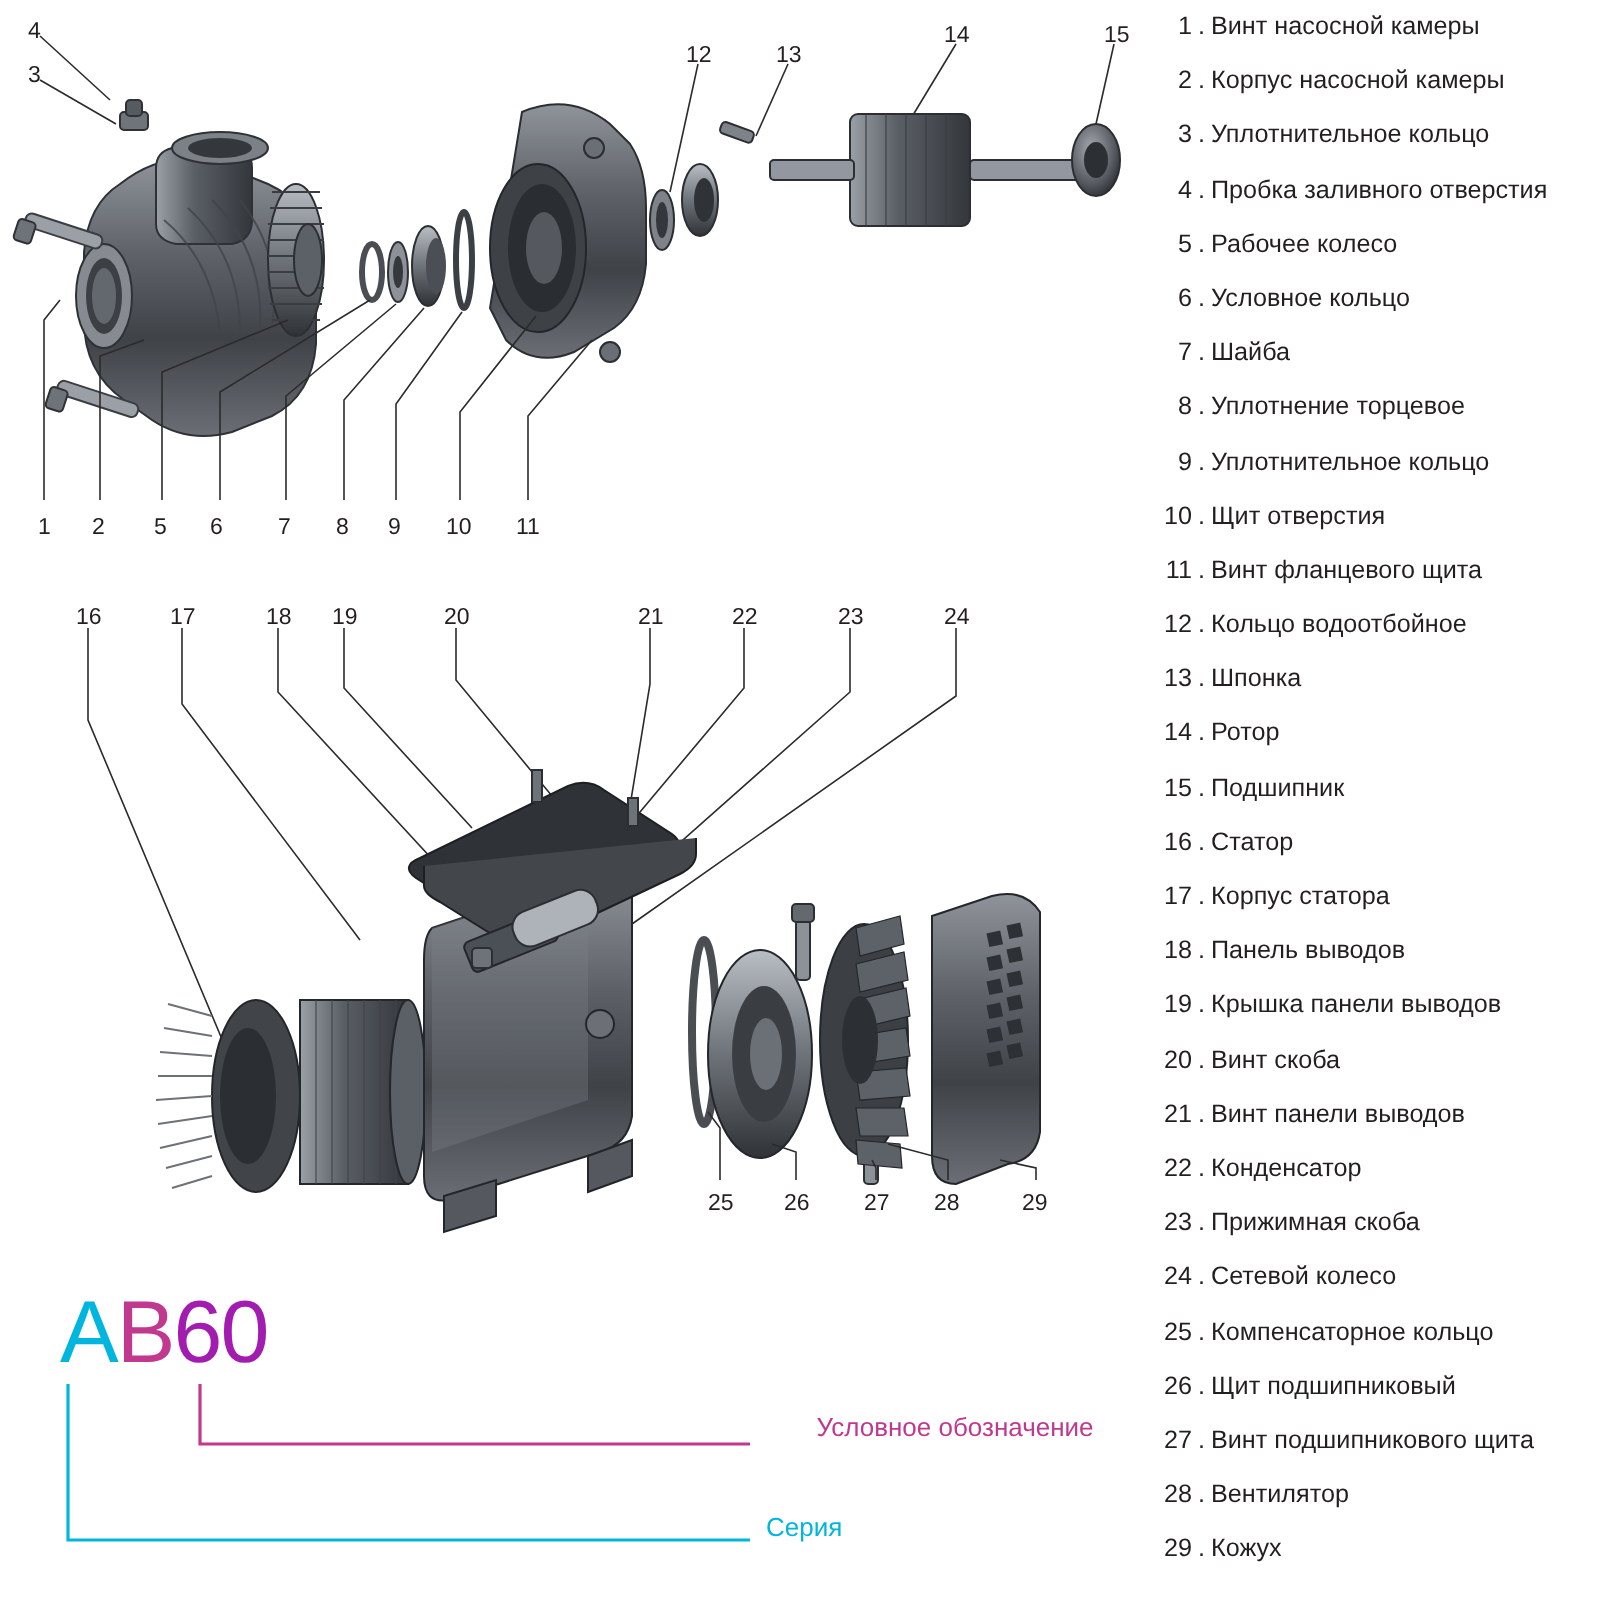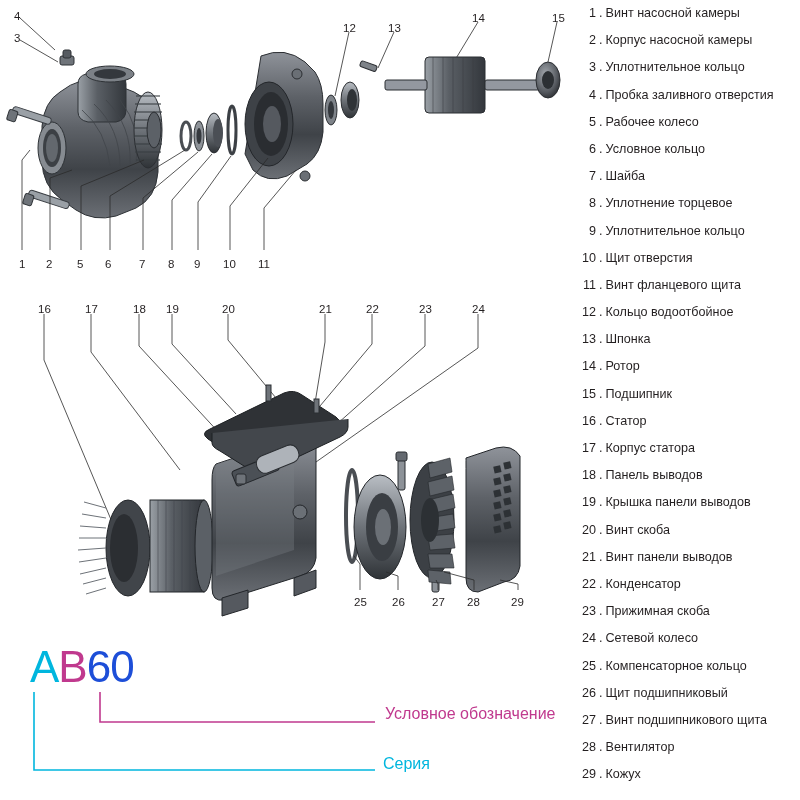--- a/index.html
+++ b/index.html
@@ -66,26 +66,27 @@
   .logo {
     position: absolute;
     left: 30px;
     top: 642px;
     font-size: 44px;
     letter-spacing: -1px;
     font-family: "Liberation Sans", sans-serif;
   }
   .logo .a { color: #00b6de; }
   .logo .b { color: #c0398e; }
-  .logo .n { color: #1d4ed8; }
+  .logo .n { color: #a21caf; }
 
   .tag {
     position: absolute;
-    font-size: 16px;
+    font-size: 13px;
     line-height: 16px;
+    text-align: center;
   }
   .tag.power { left: 385px; top: 706px; color: #c0398e; width: 185px; }
   .tag.series { left: 383px; top: 756px; color: #00b6de; }
 </style>
 </head>
 <body>
 
 <div class="page">
 
   <div class="diagram">

